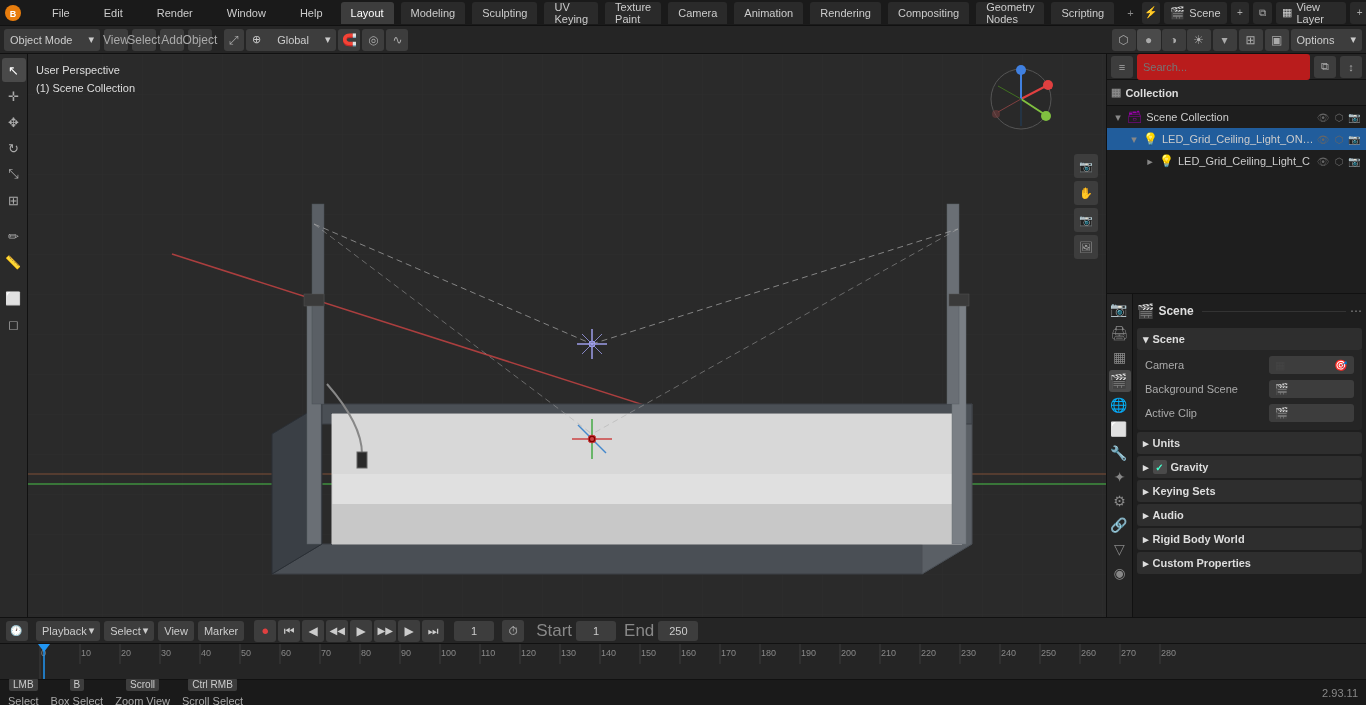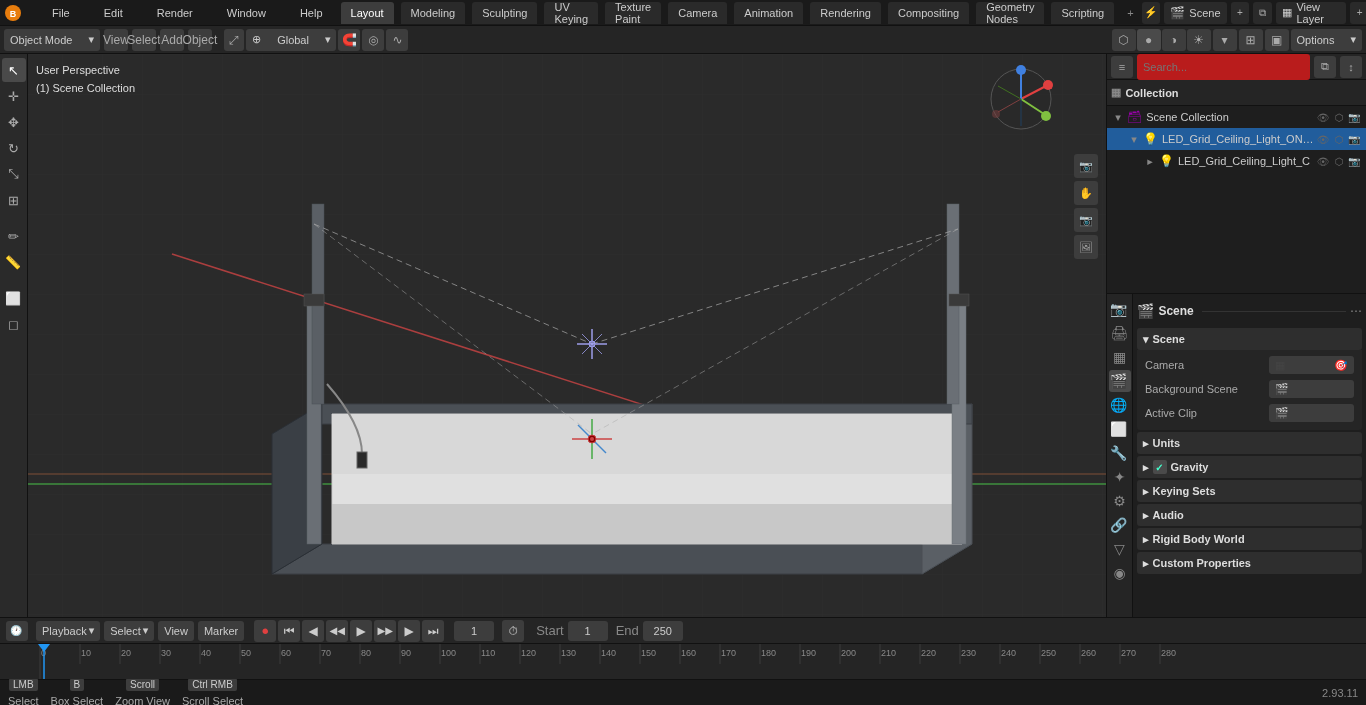--- a/index.html
+++ b/index.html
@@ -353,21 +353,21 @@
       border: none;
       border-radius: 3px;
       color: #ccc;
       font-size: 11px;
       padding: 0 4px;
       height: 20px;
       text-align: center;
     }
     .tl-label {
       color: #888;
-      font-size: 13px;
+      font-size: 17px;
     }
     .timeline-ruler {
       flex: 1;
       background: #252525;
       position: relative;
       overflow: hidden;
     }
 
     
     .status-bar {

